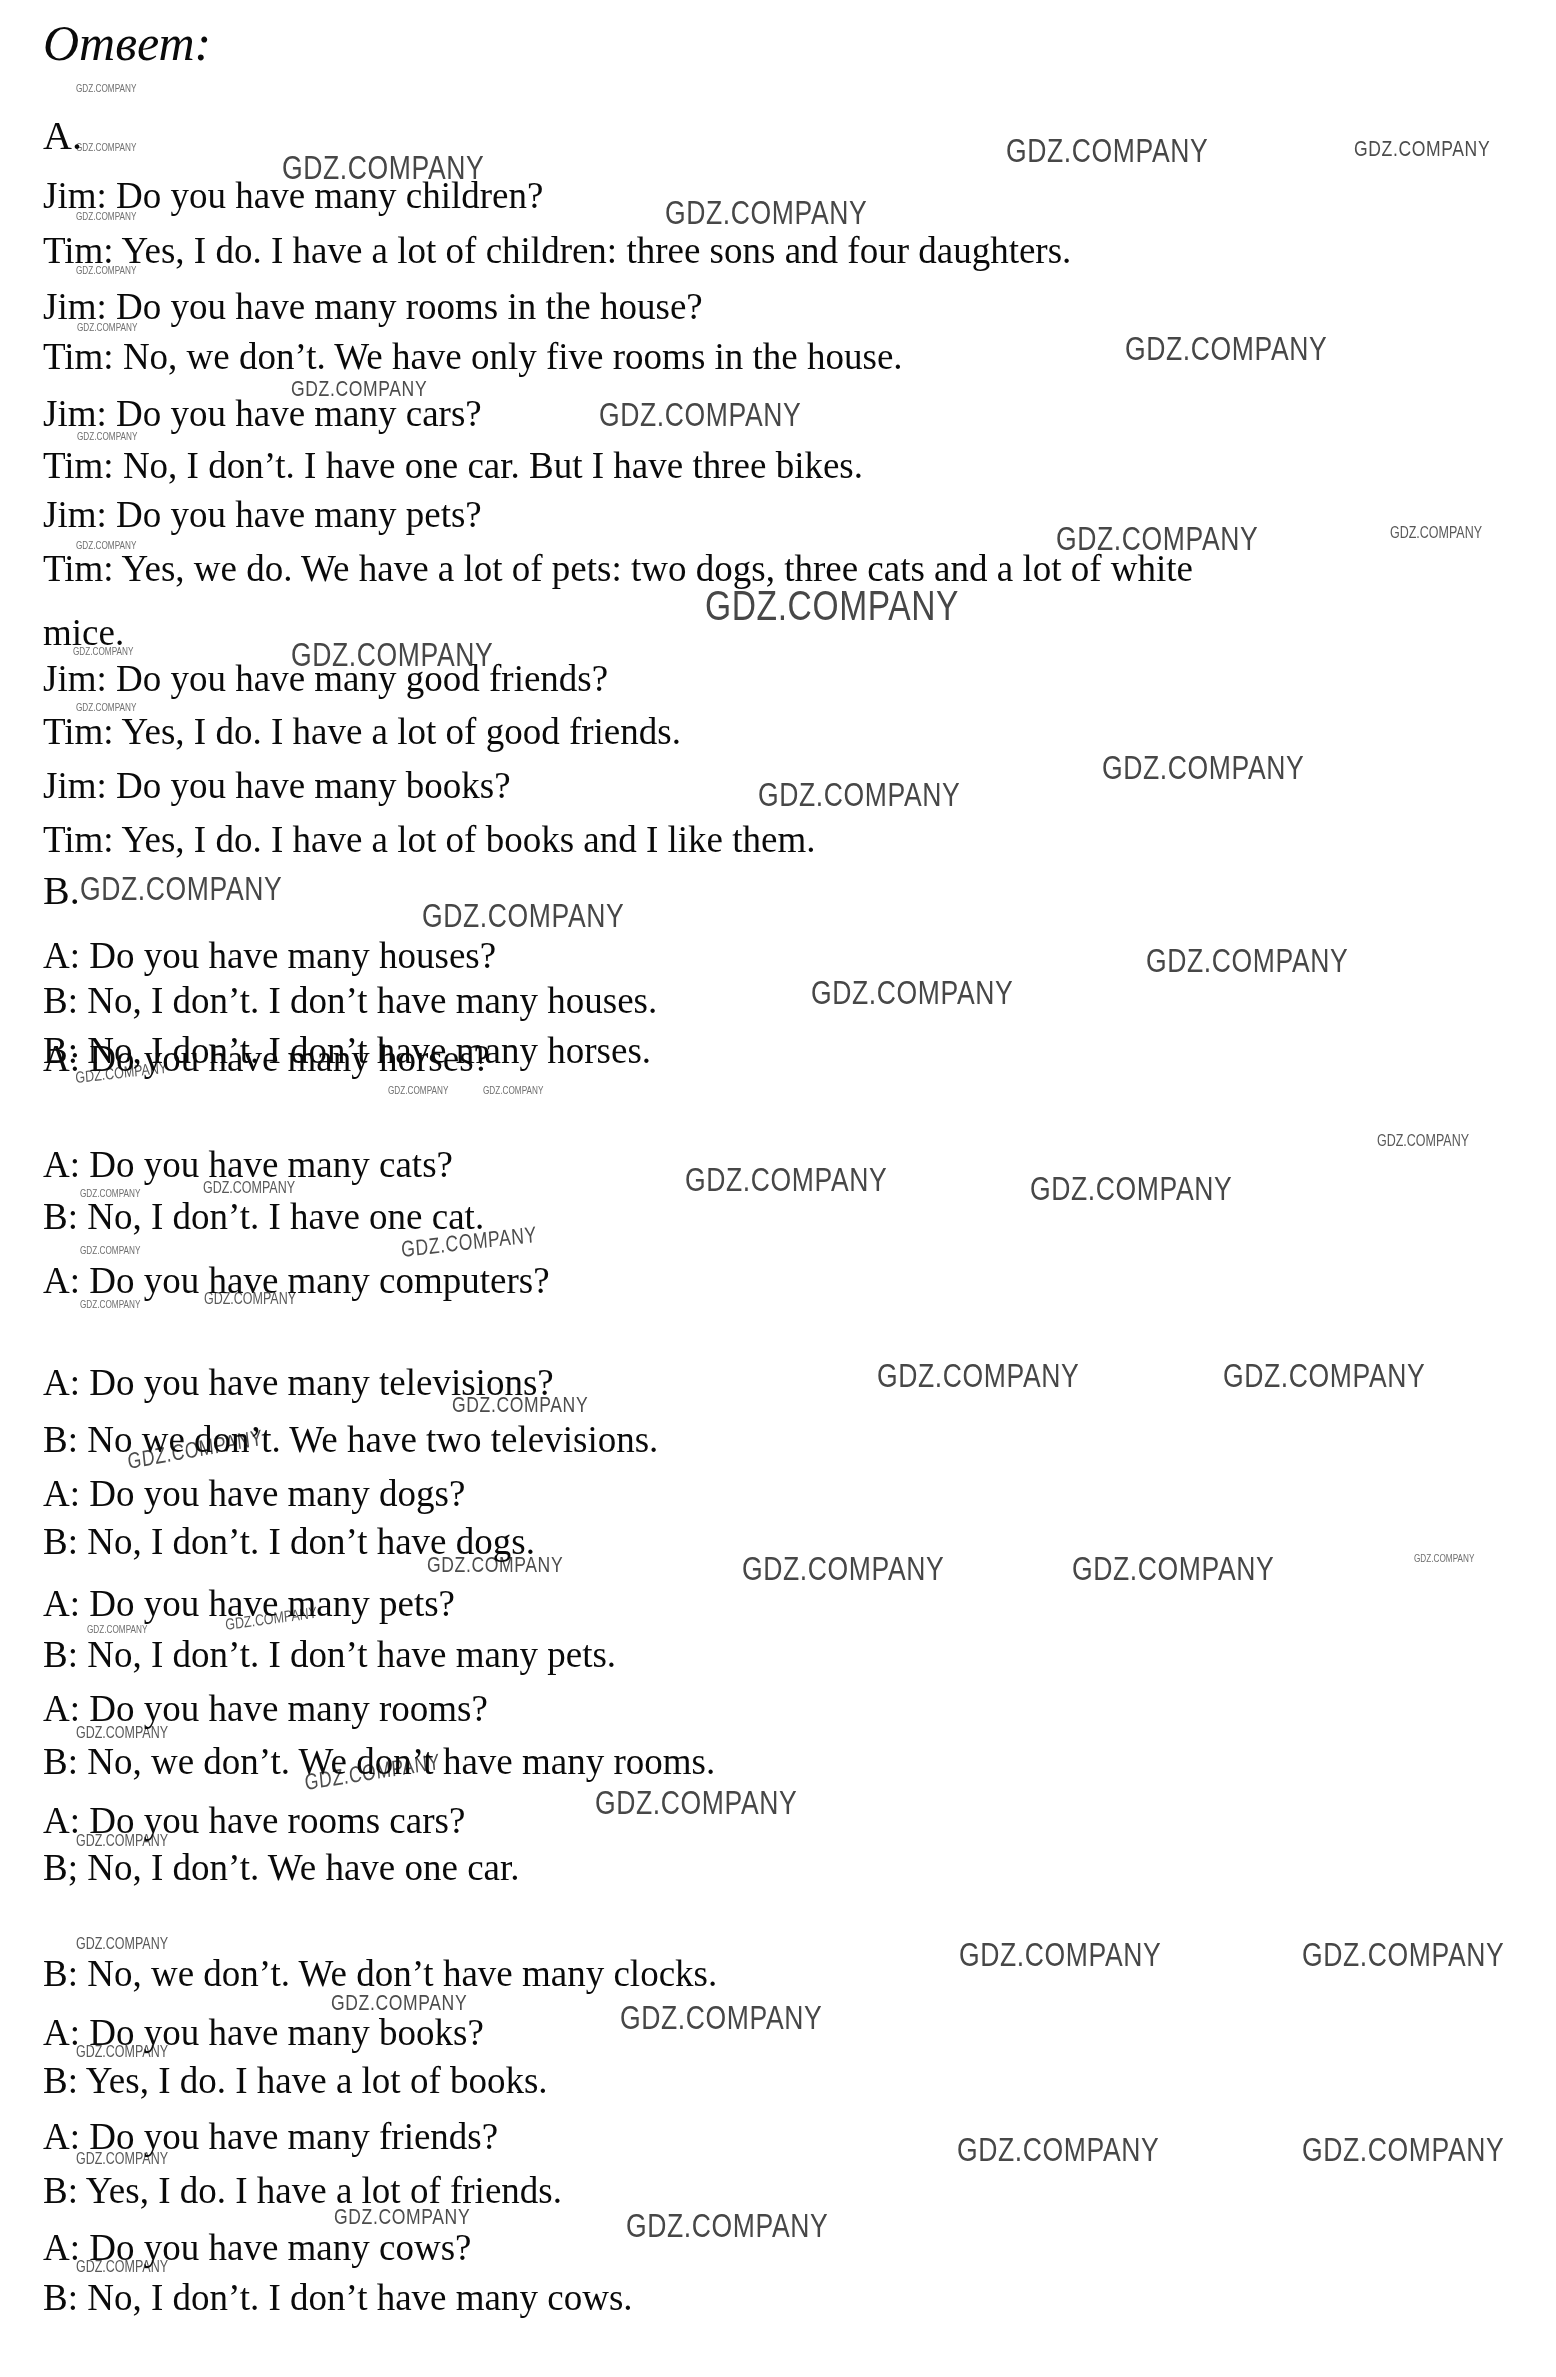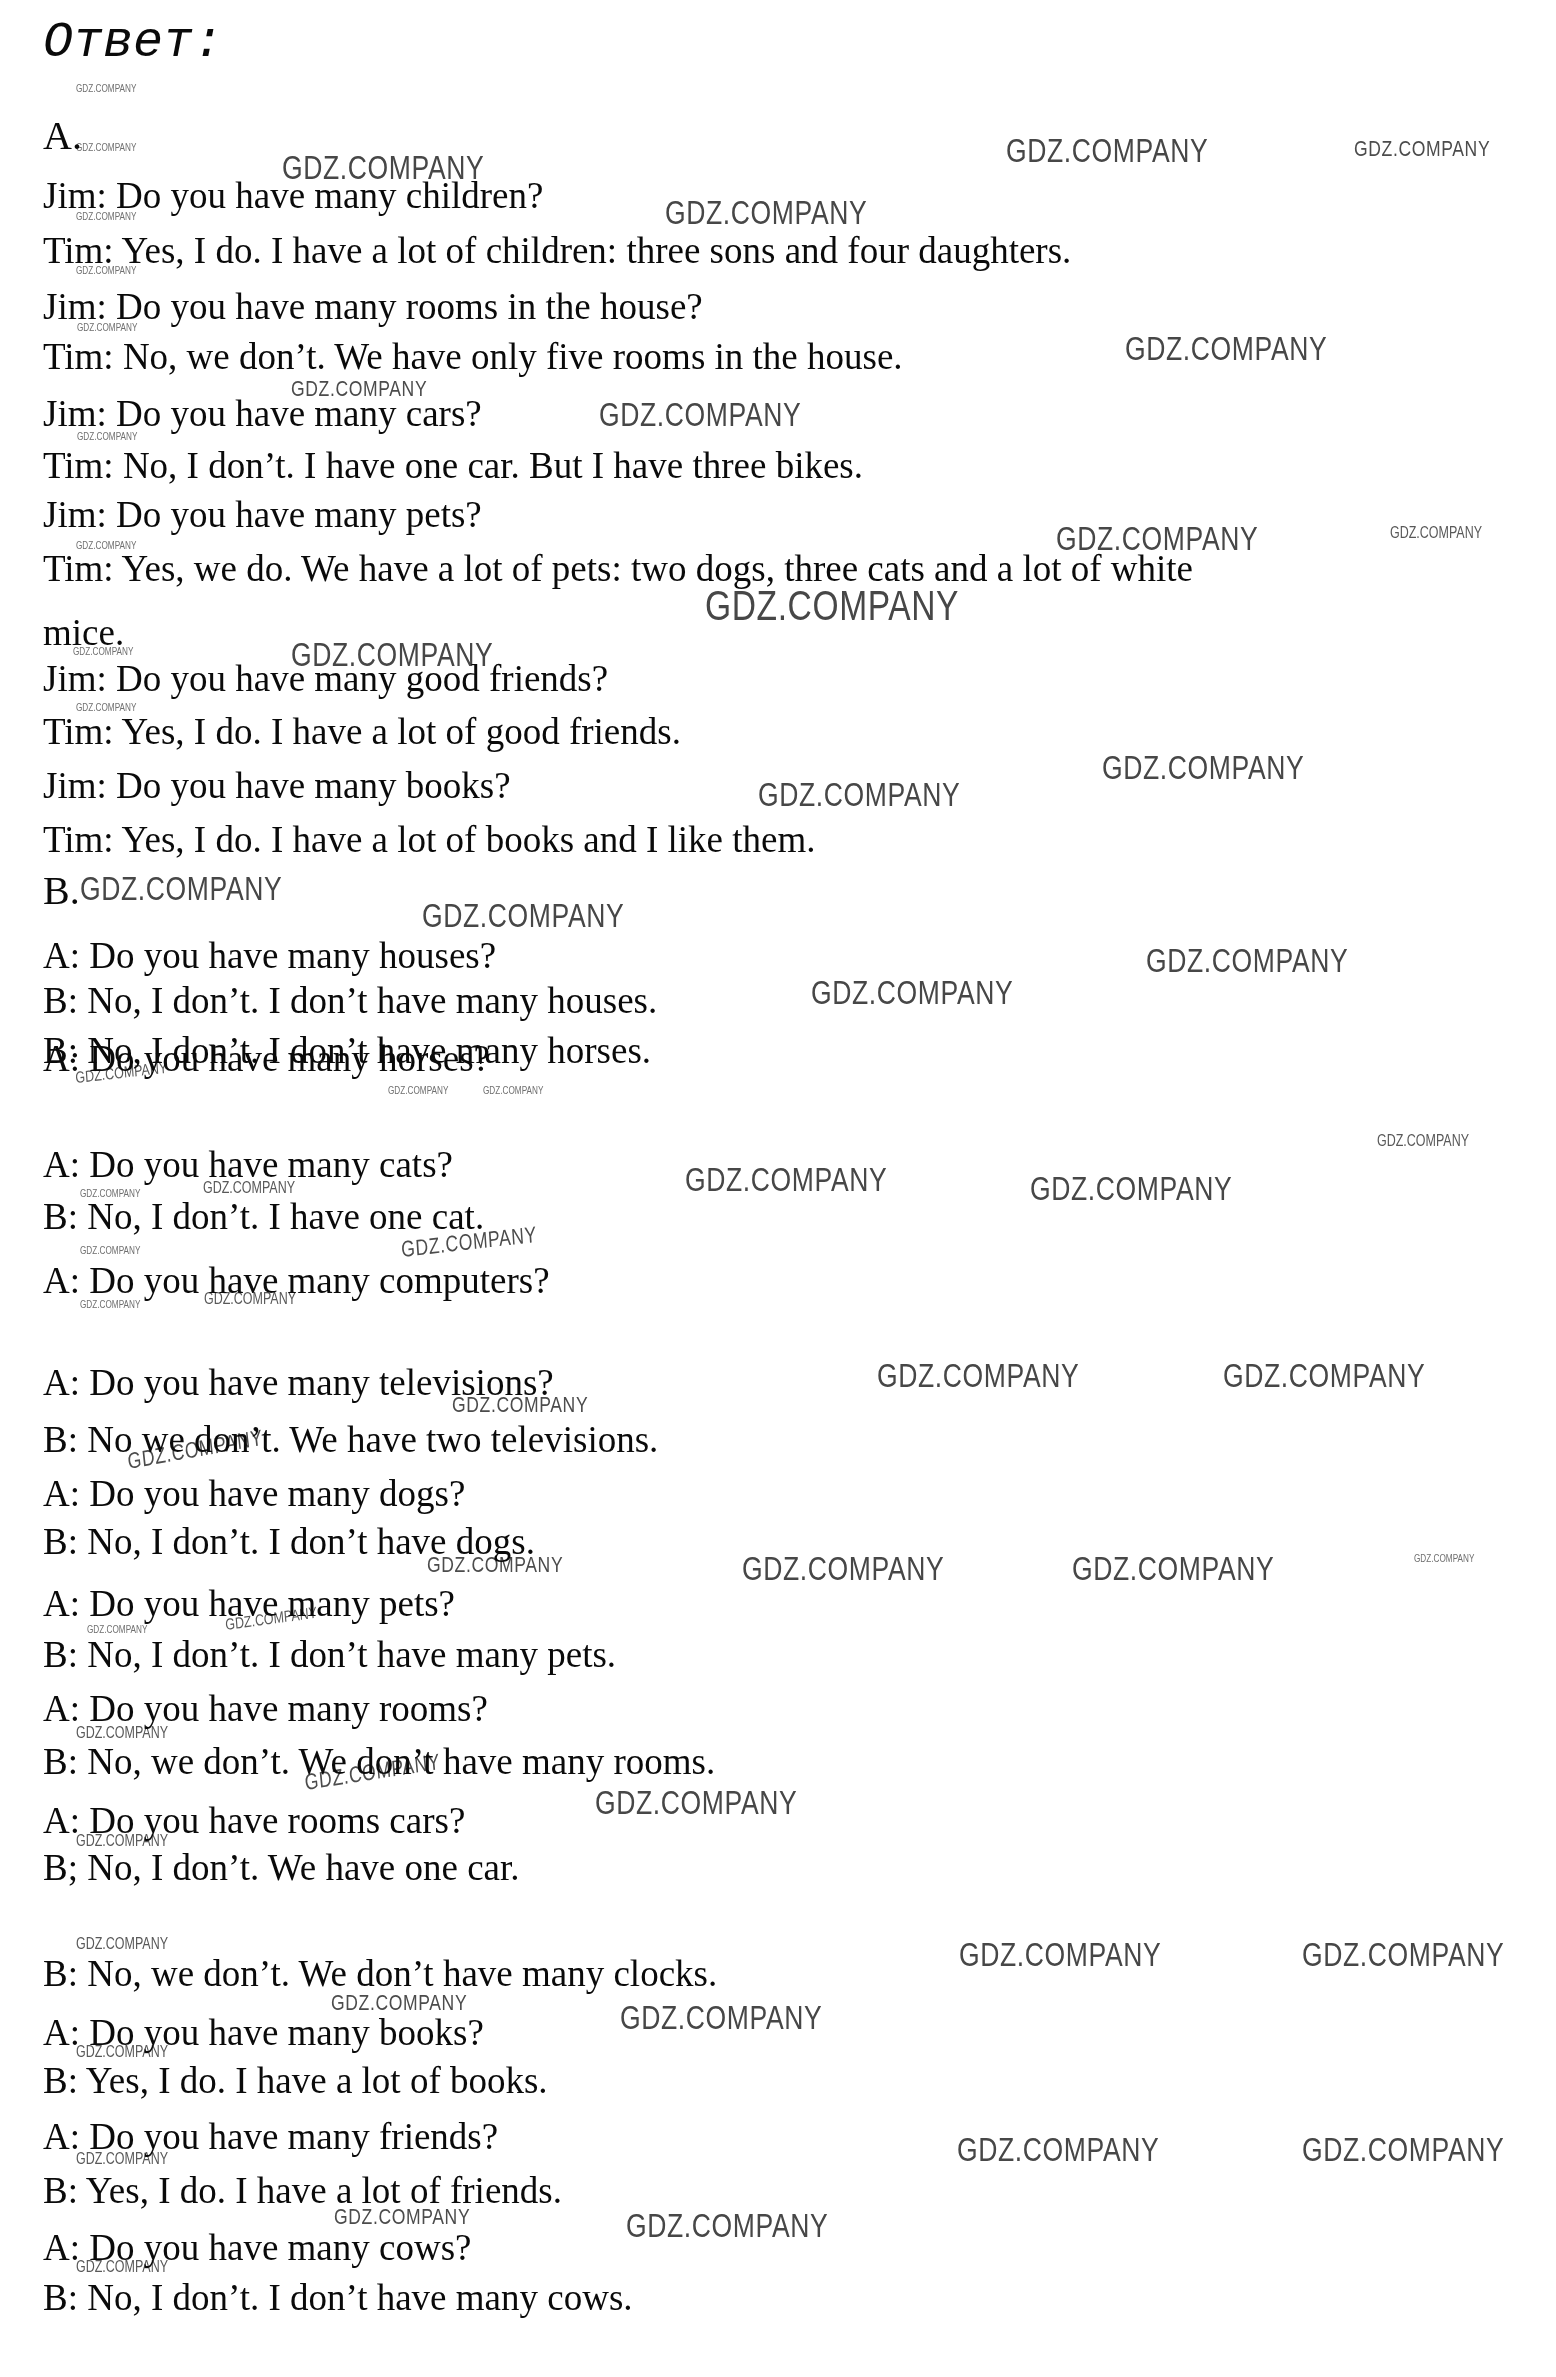--- a/index.html
+++ b/index.html
@@ -7,21 +7,21 @@
     position:relative;
     width:1556px;height:2377px;
     background:#ffffff;
     overflow:hidden;
     font-family:"Liberation Serif","DejaVu Serif",serif;
     color:#0a0a0a;
   }
   .title{
     position:absolute;left:43px;top:17.7px;
     font-style:italic;font-size:50px;line-height:1;
-    white-space:nowrap;z-index:2;font-family:Liberation Mono, monospace;
+    white-space:nowrap;z-index:2;
   }
   .hdr{
     position:absolute;left:43px;
     font-size:40px;line-height:1;white-space:nowrap;z-index:2;
   }
   .ln{
     position:absolute;left:43px;
     font-size:37px;line-height:1;white-space:nowrap;z-index:2;
   }
   .wm{

